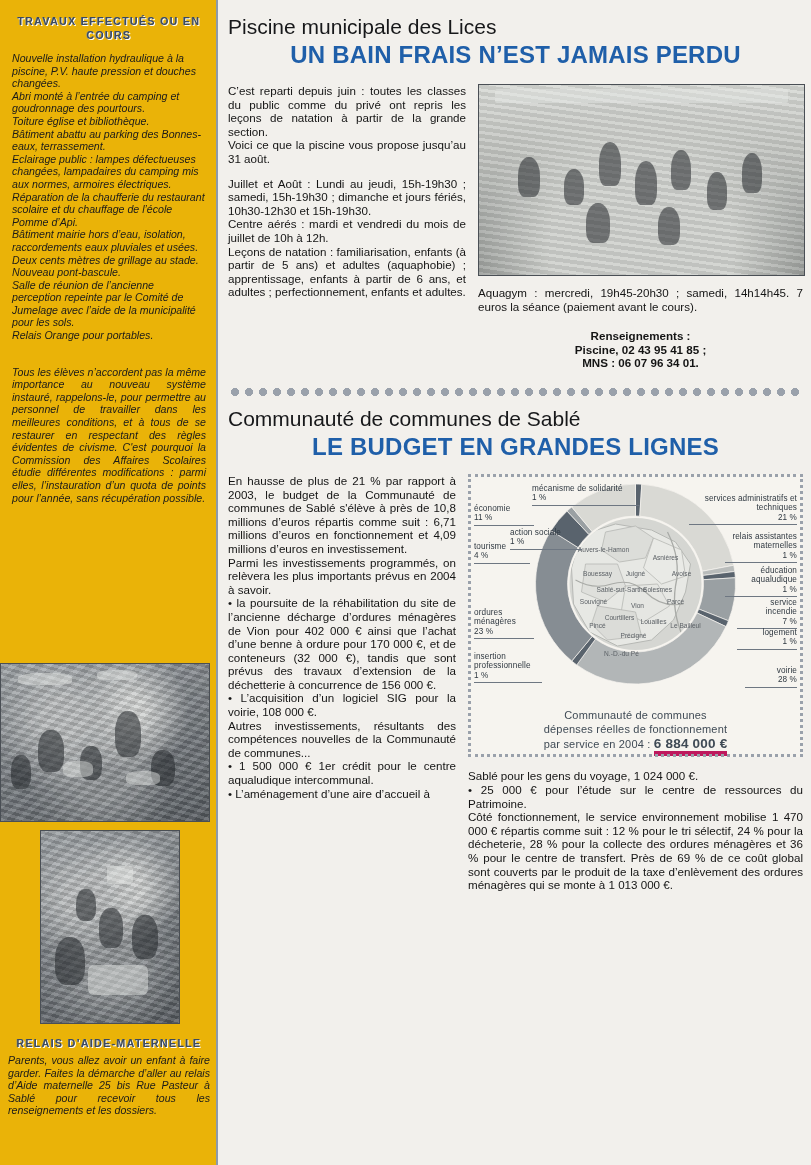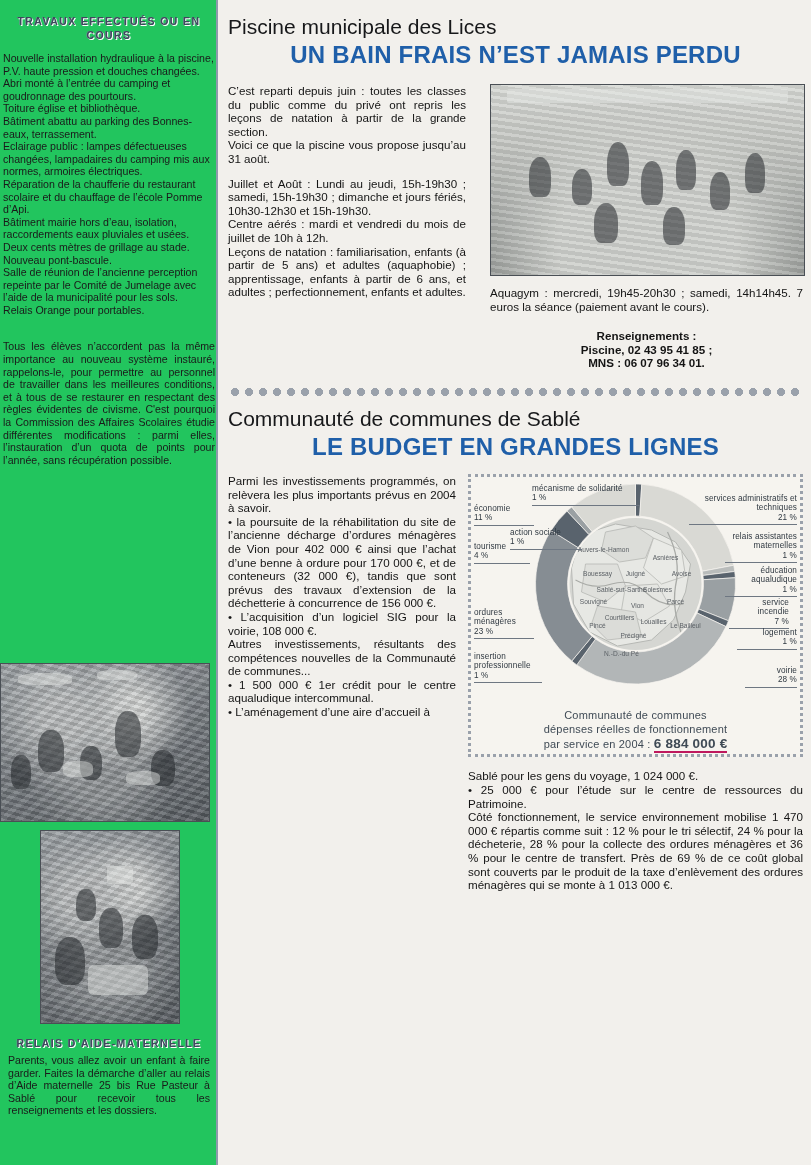--- a/index.html
+++ b/index.html
@@ -8,44 +8,45 @@
     background:#f2f0ec;
     font-family:"Liberation Sans", sans-serif;
     overflow:hidden;
     position:relative;
   }
   .page{position:absolute;inset:0;display:flex;}
 
   
   .sidebar{
     width:218px;flex:0 0 218px;
-    background:#22c55e;
+    background:#eab308;
     position:relative;
     box-sizing:border-box;
-    padding:0 3px;
+    padding:0 12px;
   }
   .sidebar:after{
     content:"";position:absolute;top:0;right:0;width:2px;height:100%;
     background:#8c9aab;
   }
   .side-head{
     text-align:center;
     font-weight:bold;
     font-size:10.5px;
     letter-spacing:1.4px;
     color:#3d4a5c;
     line-height:14px;
     text-shadow:1px 1px 0 #ffffff, -0.5px -0.5px 0 #7d8c9e;
     margin:0;
   }
   .side-body{
     font-size:10.6px;
     line-height:12.6px;
     color:#1a1a1a;
     margin:0;
+    font-style:italic;
   }
   .side-body.just{text-align:justify;}
   .photo{
     background:#6a6f74;
     border:1px solid #4a4f55;
     position:relative;
     overflow:hidden;
   }
   .photo .grain{
     position:absolute;inset:0;
@@ -119,21 +120,21 @@
   .chartbox:before{
     content:"";position:absolute;inset:0;
     border:3px dotted #9aa1ab;
     pointer-events:none;
   }
   .donut-wrap{position:relative;width:100%;height:222px;}
   .chart-caption{
     text-align:center;color:#3f4a55;font-size:11px;line-height:14.5px;
     letter-spacing:.2px;
   }
-  .chart-caption .tot{font-size:13.5px;font-weight:bold;border-bottom:2px solid #be185d;}
+  .chart-caption .tot{font-size:13.5px;font-weight:bold;border-bottom:5px solid #be185d;}
   .lab{position:absolute;font-size:8.2px;line-height:9.4px;color:#2f3841;letter-spacing:.1px;}
   .lab.r{text-align:right;}
   .lab .ln{display:block;border-bottom:1px solid #6e7782;height:1px;margin-top:1px;}
 </style>
 </head>
 <body>
 
 <div class="page">
 
   <aside class="sidebar">
@@ -194,21 +195,21 @@
 
   <main class="main">
 
     <section>
       <div style="height:14px"></div>
       <div class="kicker">Piscine municipale des Lices</div>
       <div class="headline">UN BAIN FRAIS N’EST JAMAIS PERDU</div>
 
       <div style="height:14px"></div>
 
-      <div style="display:flex;gap:24px;">
+      <div style="display:flex;gap:12px;">
 
         <div style="width:238px;flex:0 0 238px;" class="body">
           <p>C’est reparti depuis juin : toutes les classes du public comme du privé ont repris les leçons de natation à partir de la grande section.</p>
           <p>Voici ce que la piscine vous propose jusqu’au 31 août.</p>
           <div style="height:11px"></div>
           <p>Juillet et Août : Lundi au jeudi, 15h-19h30 ; samedi, 15h-19h30 ; dimanche et jours fériés, 10h30-12h30 et 15h-19h30.</p>
           <p>Centre aérés : mardi et vendredi du mois de juillet de 10h à 12h.</p>
           <p>Leçons de natation : familiarisation, enfants (à partir de 5 ans) et adultes (aquaphobie) ; apprentissage, enfants à partir de 6 ans, et adultes ; perfectionnement, enfants et adultes.</p>
         </div>
 
@@ -249,20 +250,21 @@
     <section>
       <div style="height:10px"></div>
       <div class="kicker">Communauté de communes de Sablé</div>
       <div class="headline">LE BUDGET EN GRANDES LIGNES</div>
 
       <div style="height:12px"></div>
 
       <div style="display:flex;gap:12px;align-items:flex-start;">
 
         <div style="width:228px;flex:0 0 228px;" class="body">
+          <p>En hausse de plus de 21 % par rapport à 2003, le budget de la Communauté de communes de Sablé s'élève à près de 10,8 millions d’euros répartis comme suit : 6,71 millions d’euros en fonctionnement et 4,09 millions d’euros en investissement.</p>
           <p>Parmi les investissements programmés, on relèvera les plus importants prévus en 2004 à savoir.</p>
           <p>• la poursuite de la réhabilitation du site de l’ancienne décharge d’ordures ménagères de Vion pour 402 000 € ainsi que l’achat d’une benne à ordure pour 170 000 €, et de conteneurs (32 000 €), tandis que sont prévus des travaux d’extension de la déchetterie à concurrence de 156 000 €.</p>
           <p>• L’acquisition d’un logiciel SIG pour la voirie, 108 000 €.</p>
           <p>Autres investissements, résultants des compétences nouvelles de la Communauté de communes...</p>
           <p>• 1 500 000 € 1er crédit pour le centre aqualudique intercommunal.</p>
           <p>• L’aménagement d’une aire d’accueil à</p>
         </div>
 
         <div style="flex:1;">
           <div class="chartbox">
@@ -350,21 +352,21 @@
                 <span>21 %</span><span class="ln"></span>
               </div>
               <div class="lab r" style="right:0px;top:52px;width:72px">
                 <span>relais assistantes maternelles</span><br>
                 <span>1 %</span><span class="ln"></span>
               </div>
               <div class="lab r" style="right:0px;top:86px;width:72px">
                 <span>éducation aqualudique</span><br>
                 <span>1 %</span><span class="ln"></span>
               </div>
-              <div class="lab r" style="right:8px;top:118px;width:60px">
+              <div class="lab r" style="right:0px;top:118px;width:60px">
                 <span>service incendie</span><br>
                 <span>7 %</span><span class="ln"></span>
               </div>
               <div class="lab r" style="right:0px;top:148px;width:60px">
                 <span>logement</span><br>
                 <span>1 %</span><span class="ln"></span>
               </div>
               <div class="lab r" style="right:0px;top:186px;width:52px">
                 <span>voirie</span><br>
                 <span>28 %</span><span class="ln"></span>

